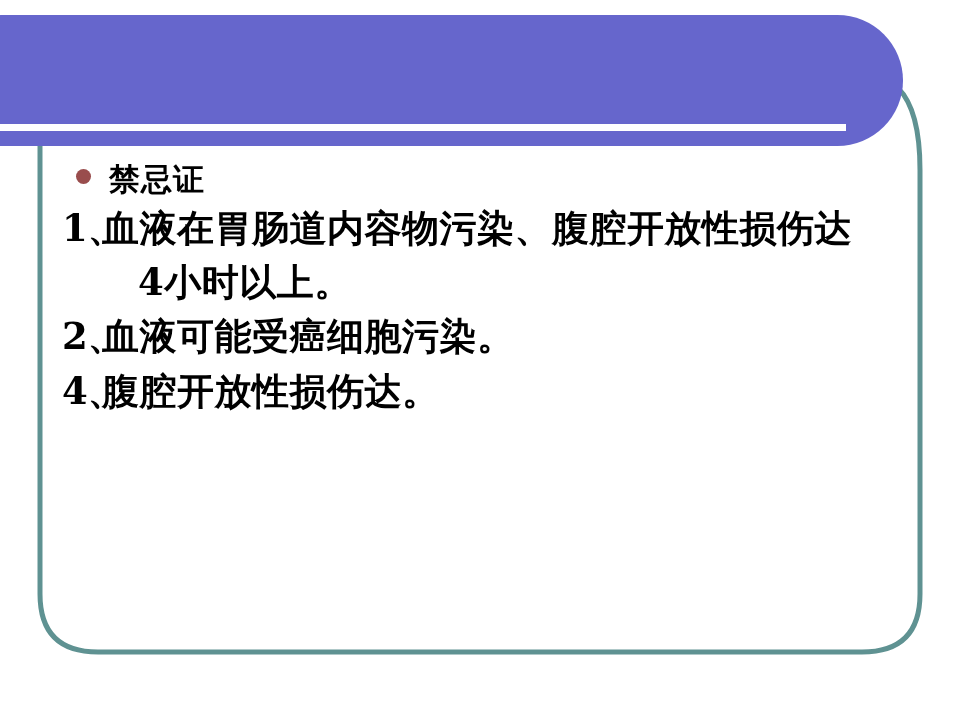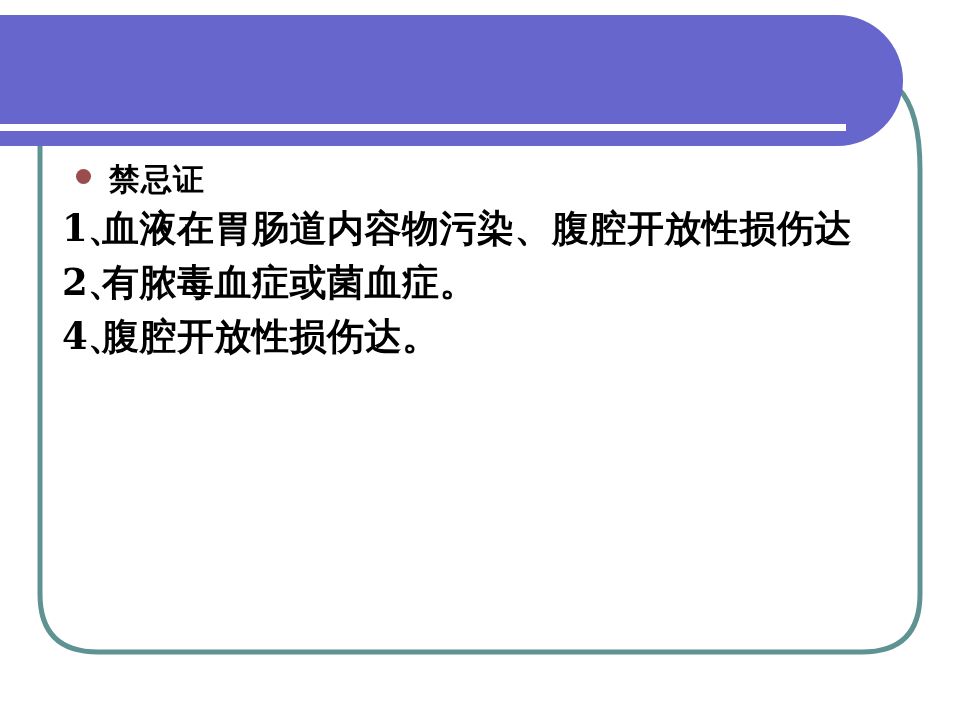--- a/index.html
+++ b/index.html
@@ -139,22 +139,23 @@
   <div class="header-title"></div>
 
   <div class="content">
 
     <div class="bullet-line">
       <span class="bullet-dot" style="background: rgb(153, 77, 77);"></span>
       <span class="bullet-text">禁忌证</span>
     </div>
 
     <p class="num-item"><span class="marker">1、</span><span class="body-text">血液在胃肠道内容物污染、腹腔开放性损伤达</span></p>
+    <p class="num-item wrap"><span class="body-text">4小时以上。</span></p>
 
-    <p class="num-item"><span class="marker">2、</span><span class="body-text">有脓毒血症或菌血症。</span></p>
+    <p class="num-item"><span class="marker">2、</span><span class="body-text">血液可能受癌细胞污染。</span></p>
 
 
     <p class="num-item"><span class="marker">4、</span><span class="body-text">腹腔开放性损伤达。</span></p>
 
 
   </div>
 
 </div>
 
 </body></html>

